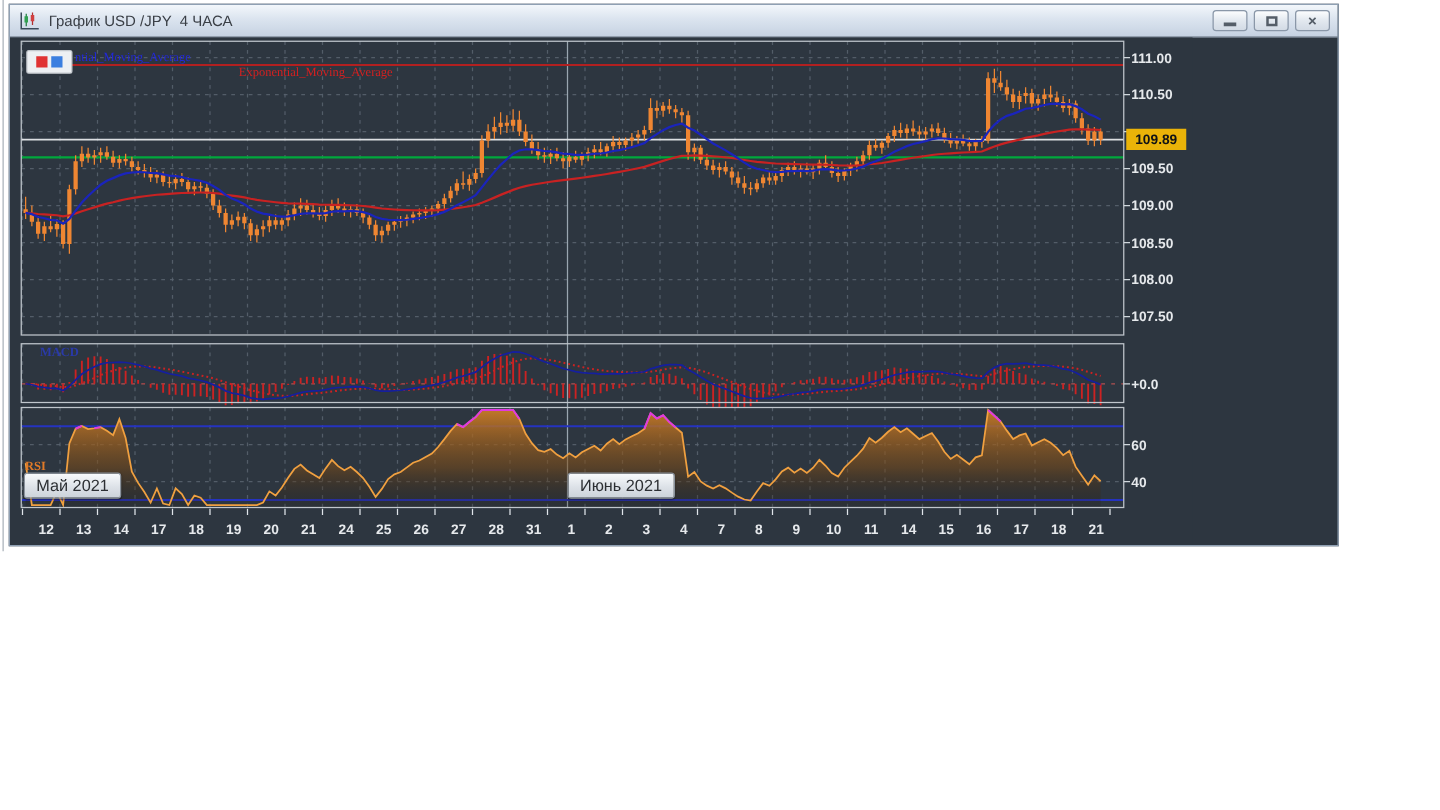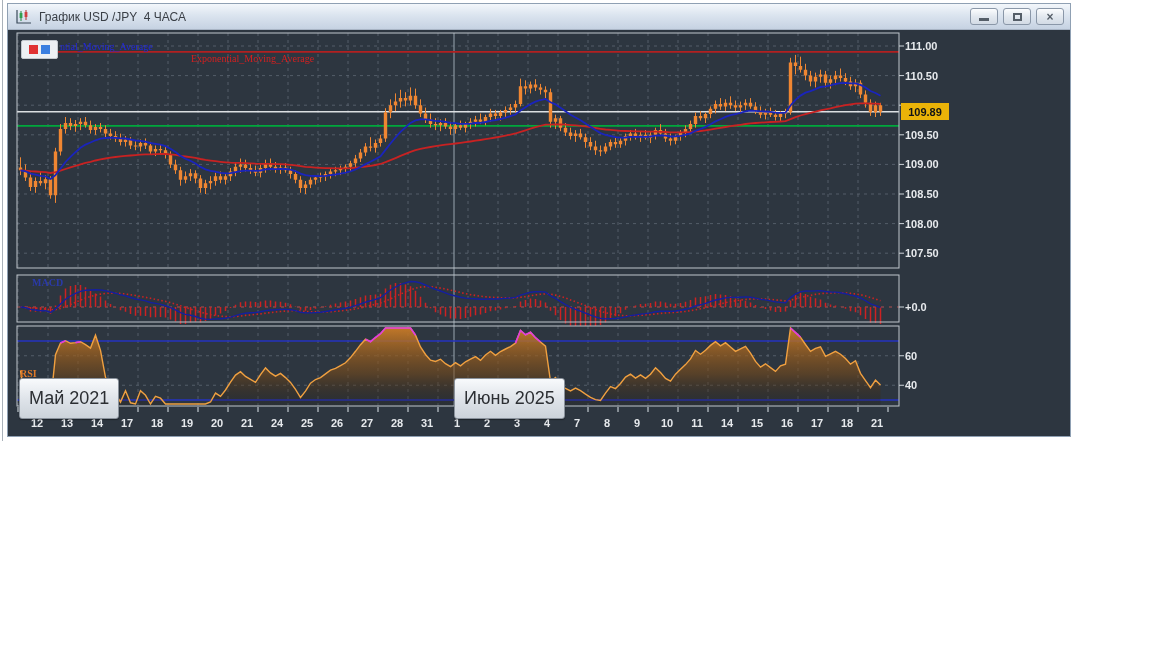--- a/index.html
+++ b/index.html
@@ -17,22 +17,22 @@
        border:1px solid #8a97a8;border-radius:3px;display:flex;align-items:center;justify-content:center;
        box-sizing:border-box;cursor:pointer;}
   .glyph-min{width:10px;height:3px;background:#555e68;margin-top:6px;}
   .glyph-max{width:9px;height:8px;border:2px solid #555e68;box-sizing:border-box;background:transparent;}
   .glyph-close{font-size:12px;font-weight:700;color:#555e68;line-height:1;}
   .chart-wrap{position:relative;width:946px;height:406px;background:#2d3640;}
   .overlay{position:absolute;font-size:10px;line-height:1;white-space:nowrap;font-family:Liberation Serif, serif;}
   .legend-box{position:absolute;left:13px;top:10px;width:35px;height:17px;background:#edf0f3;
        border:1px solid #c3c8cd;border-radius:2px;display:flex;align-items:center;justify-content:center;gap:3px;}
   .legend-box .sw{width:9px;height:9px;display:block;}
-  .month-tag{position:absolute;height:17px;padding:11px 9px;background:linear-gradient(#f8fafc,#dde2e8 55%,#ccd3da);
-       border:1px solid #8a929c;border-radius:3px;color:#2c2f33;font-size:18px;
+  .month-tag{position:absolute;height:17px;padding:1px 9px;background:linear-gradient(#f8fafc,#dde2e8 55%,#ccd3da);
+       border:1px solid #8a929c;border-radius:3px;color:#2c2f33;font-size:13px;
        display:flex;align-items:center;box-shadow:0 1px 1px rgba(0,0,0,.35);}
   .price-tag{position:absolute;left:893px;top:73px;width:48px;height:17px;background:#eab308;
        color:#101316;font-size:11px;font-weight:700;display:flex;align-items:center;justify-content:center;}
   .macd-lbl{color:#2a3aa8;font-weight:700;}
   .rsi-lbl{color:#e07a28;font-weight:700;}
   svg text{font-family:"Liberation Sans",sans-serif;}
 </style>
 </head>
 <body>
 
@@ -287,17 +287,17 @@
       <span class="sw" id="sw-red" style="background: rgb(224, 50, 50);"></span>
       <span class="sw" id="sw-blue" style="background: rgb(59, 127, 224);"></span>
     </div>
     <span class="overlay" id="legend-blue" style="left: 52px; top: 12px; color: rgb(34, 40, 216);">ntial_Moving_Average</span>
     <span class="overlay" id="legend-red" style="left: 183px; top: 24px; color: rgb(212, 32, 32);">Exponential_Moving_Average</span>
 
     <span class="overlay macd-lbl" style="left:24px;top:248px;">MACD</span>
     <span class="overlay rsi-lbl" style="left:12px;top:299px;margin-top:40px;">RSI</span>
 
     <div class="month-tag" style="left:11px;top:348px;">Май 2021</div>
-    <div class="month-tag" style="left:446px;top:348px;">Июнь 2025</div>
+    <div class="month-tag" style="left:446px;top:348px;">Июнь 2021</div>
 
     <div class="price-tag">109.89</div>
   </div>
 </div>
 
 </body></html>

